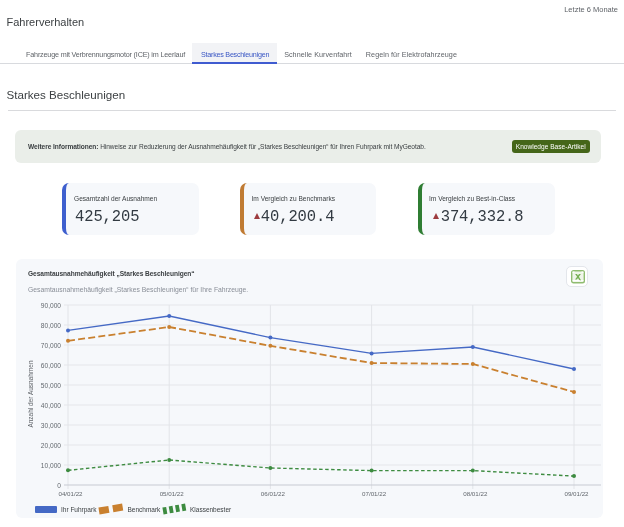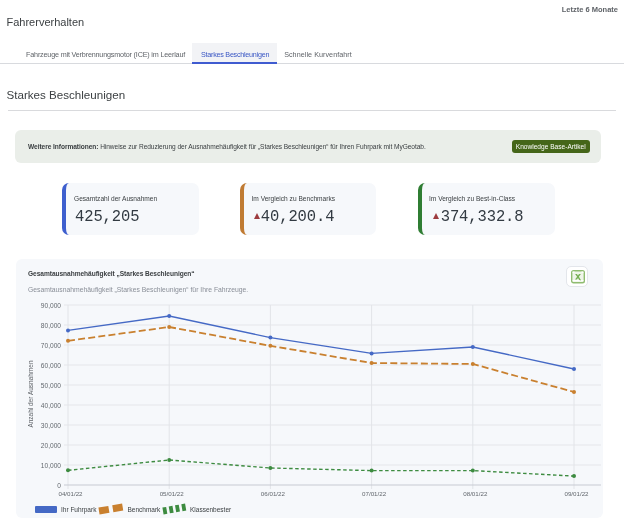--- a/index.html
+++ b/index.html
@@ -3,27 +3,28 @@
 <meta charset="utf-8">
 <style>
   * { margin:0; padding:0; box-sizing:border-box; }
   html,body { width:624px; height:527px; background:#ffffff; font-family:"Liberation Sans", sans-serif; overflow:hidden; }
   .abs { position:absolute; }
   .num { font-family:"Liberation Mono", monospace; font-size:15.5px; color:#323a42; transform:scale(1,1.12); transform-origin:left top; letter-spacing:-0.1px; }
 </style>
 </head>
 <body>
 <div class="abs" style="left:6.5px; top:16px; font-size:11px; color:#3c4043;">Fahrerverhalten</div>
-<div class="abs" style="right:6px; top:4.5px; font-size:7.5px; color:#5f6368;font-weight:bold;">Letzte 6 Monate</div>
+<div class="abs" style="right:6px; top:4.5px; font-size:7.5px; color:#5f6368;">Letzte 6 Monate</div>
 
 <div class="abs" style="left:0; top:43px; width:624px; height:21px; border-bottom:1px solid #d8dade;"></div>
 <div class="abs" style="left:0; top:43px; height:21px; display:flex; font-size:7.2px; color:#5f6368; white-space:nowrap;padding-left:22px;">
   <div style="padding:0 6.5px 0 4px; height:21px; line-height:23px; letter-spacing:-0.17px;">Fahrzeuge mit Verbrennungsmotor (ICE) im Leerlauf</div>
   <div style="padding:0 7.5px 0 9.5px; height:21px; line-height:23px; letter-spacing:-0.26px; background:#f2f3f6; color:#3a57c4; border-bottom:2.5px solid #3f5bd0;">Starkes Beschleunigen</div>
   <div style="padding:0 7px 0 7.5px; height:21px; line-height:23px; letter-spacing:0.05px;">Schnelle Kurvenfahrt</div>
+  <div style="padding:0 7px; height:21px; line-height:23px; letter-spacing:0.06px;">Regeln für Elektrofahrzeuge</div>
 </div>
 
 <div class="abs" style="left:6.5px; top:87.5px; font-size:11.6px; color:#3c4043;">Starkes Beschleunigen</div>
 <div class="abs" style="left:8px; top:110px; width:608px; height:1px; background:#d9dadd;"></div>
 
 <div class="abs" style="left:15px; top:130px; width:585.5px; height:32.5px; background:#eaeee9; border-radius:6px;"></div>
 <div class="abs" style="left:28px; top:142.5px; font-size:6.6px; letter-spacing:-0.06px; color:#3c4043;"><b>Weitere Informationen:</b> Hinweise zur Reduzierung der Ausnahmehäufigkeit für „Starkes Beschleunigen“ für Ihren Fuhrpark mit MyGeotab.</div>
 <div class="abs" style="left:512px; top:139.5px; width:77.5px; height:13px; background:#456619; border-radius:3px; color:#ffffff; font-size:6.6px; text-align:center; line-height:13px;">Knowledge Base-Artikel</div>
 
 <div class="abs" style="left:62px; top:183px; width:136.5px; height:52px; background:#f6f8fb; border-radius:7px; border-left:4.5px solid #3e5fce;"></div>

